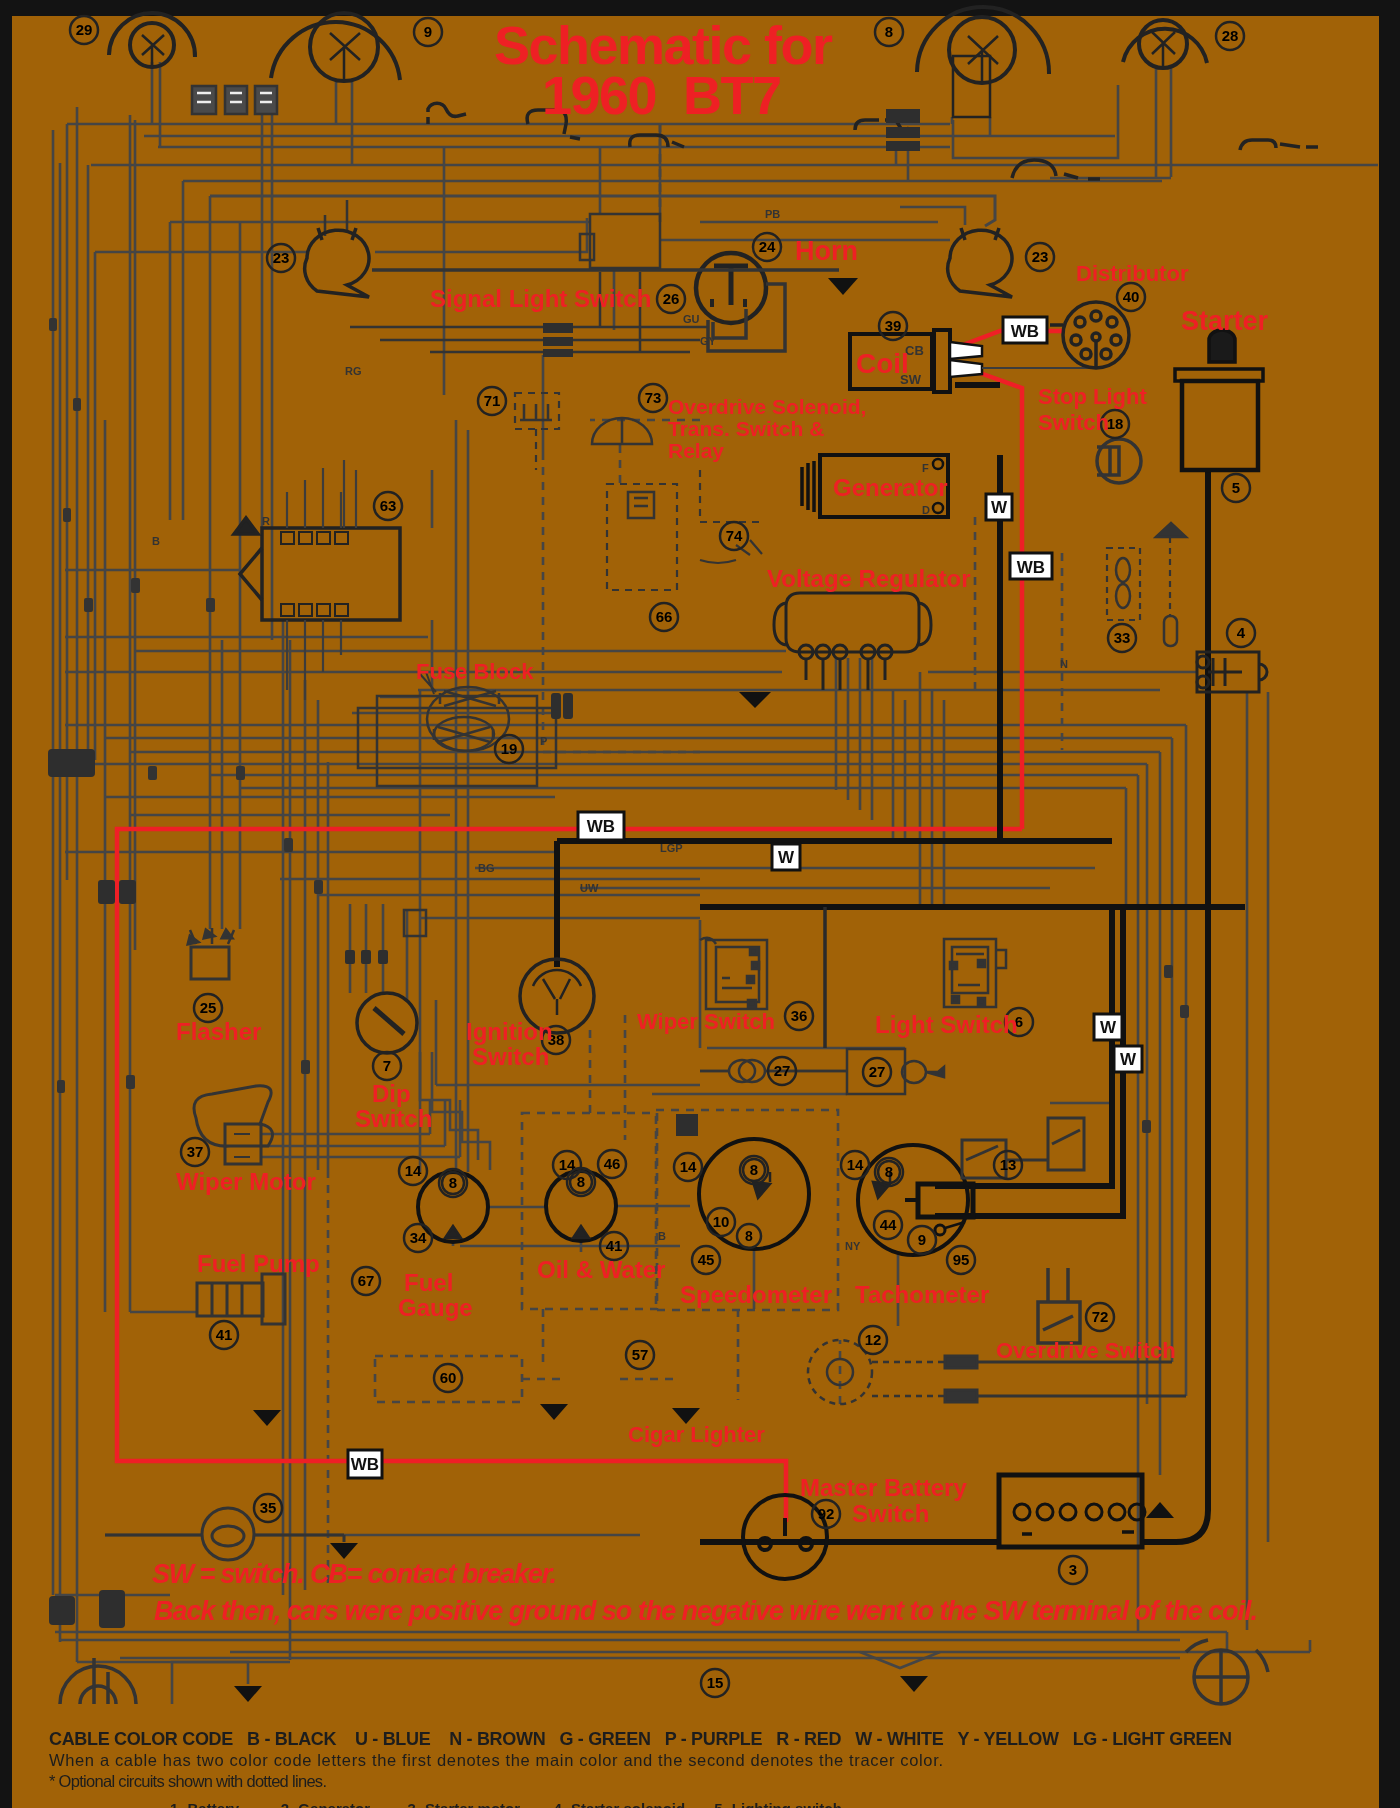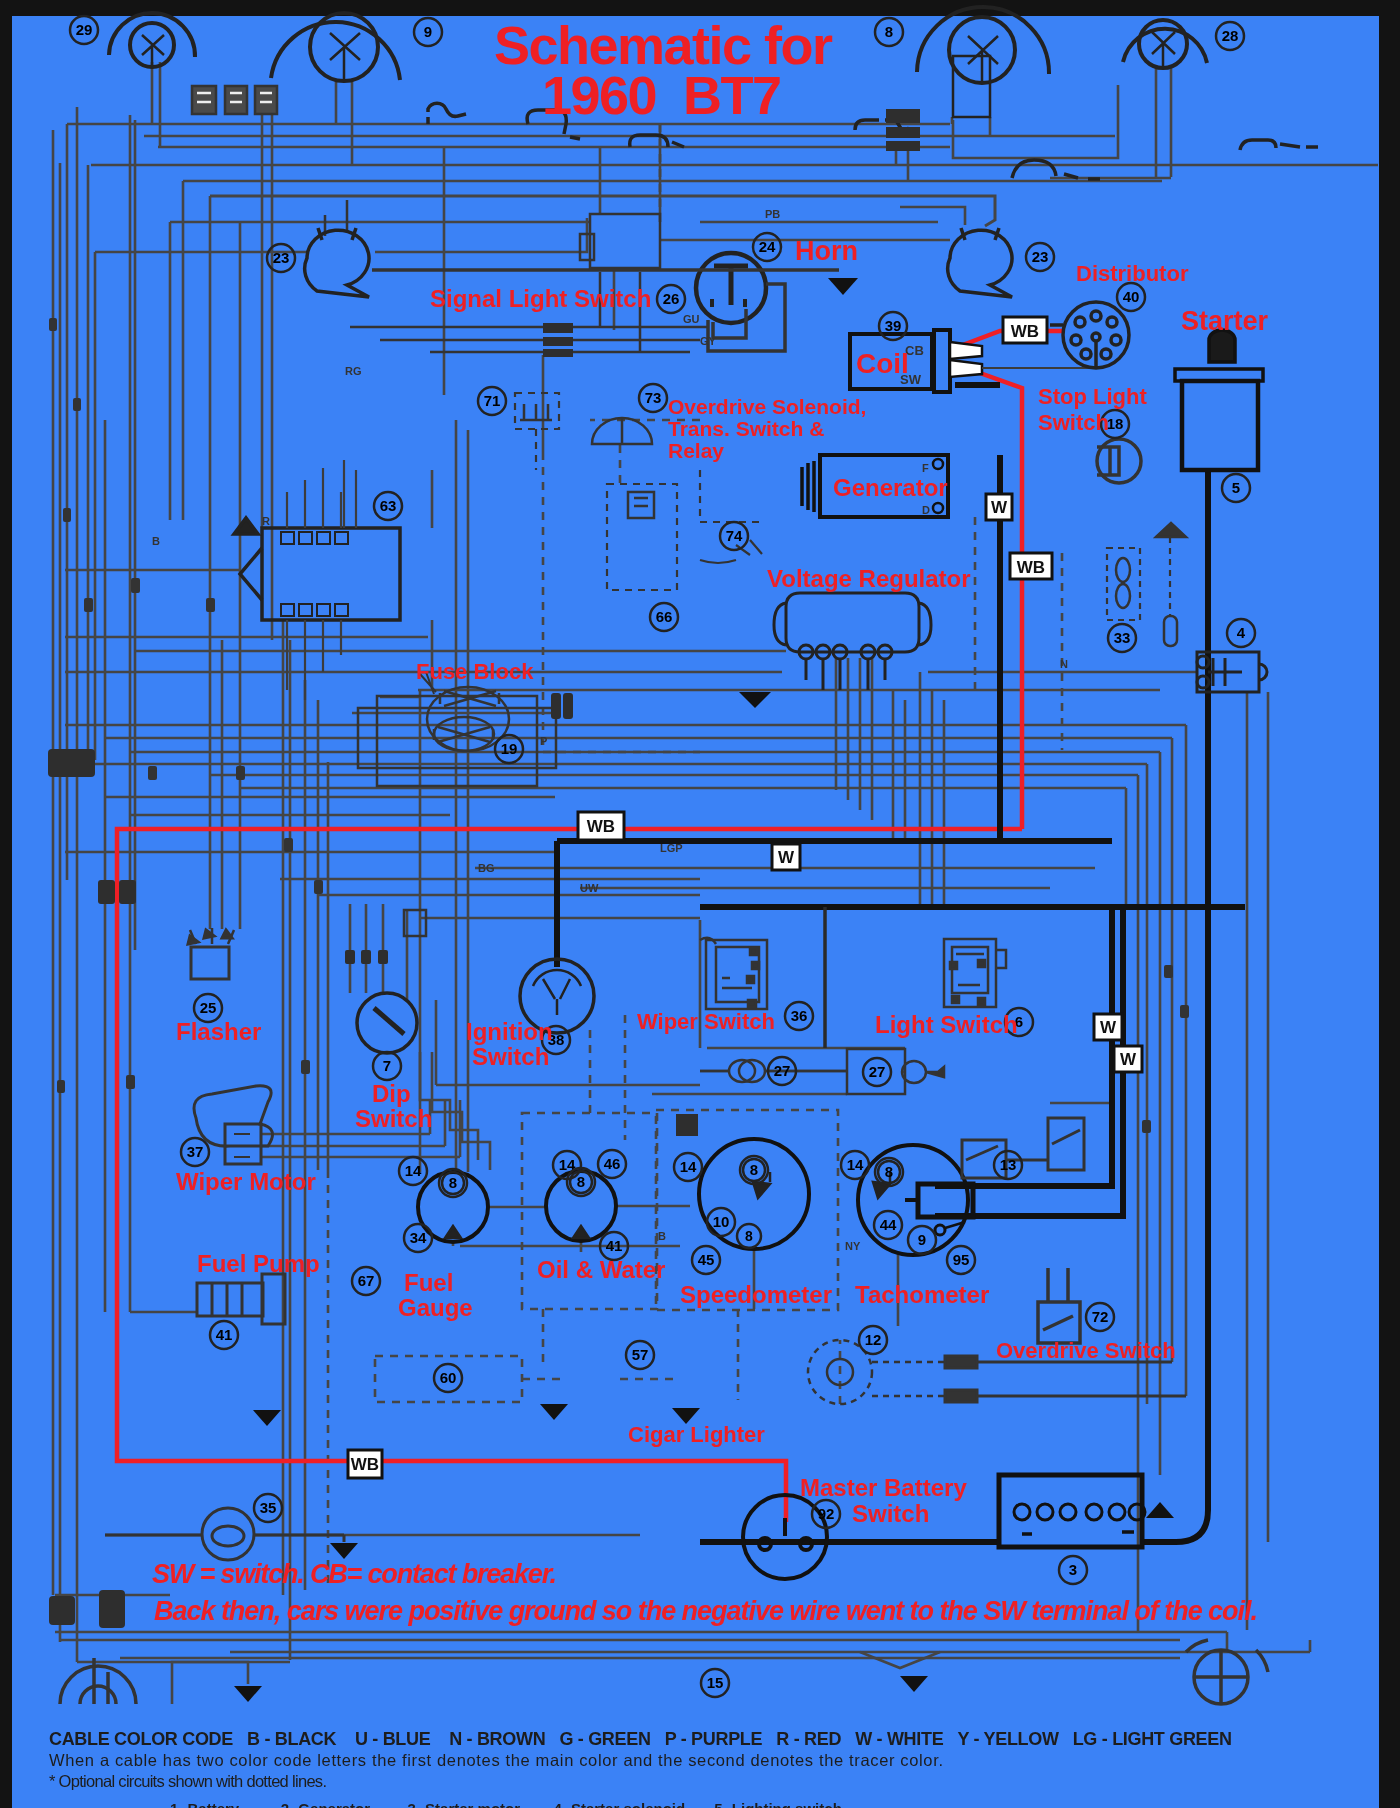--- a/index.html
+++ b/index.html
@@ -1,16 +1,16 @@
 <!DOCTYPE html>
 <html><head>
 <meta charset="utf-8">
 <style>
 html,body{margin:0;padding:0;background:#fff;}
-#pg{width:1400px;height:1808px;position:relative;background:#3b82f6;font-family:"Liberation Sans",sans-serif;}
+#pg{width:1400px;height:1808px;position:relative;background:#a16207;font-family:"Liberation Sans",sans-serif;}
 svg{position:absolute;left:0;top:0;}
 .rl{fill:#ee2024;font-weight:bold;font-family:"Liberation Sans",sans-serif;}
 .ri{fill:#ee2024;font-weight:bold;font-style:italic;font-family:"Liberation Sans",sans-serif;}
 </style>
 </head>
 <body>
 <div id="pg">
 <svg width="1400" height="1808" viewBox="0 0 1400 1808">
 
 <rect x="0" y="0" width="1400" height="16" fill="#131313"></rect>

